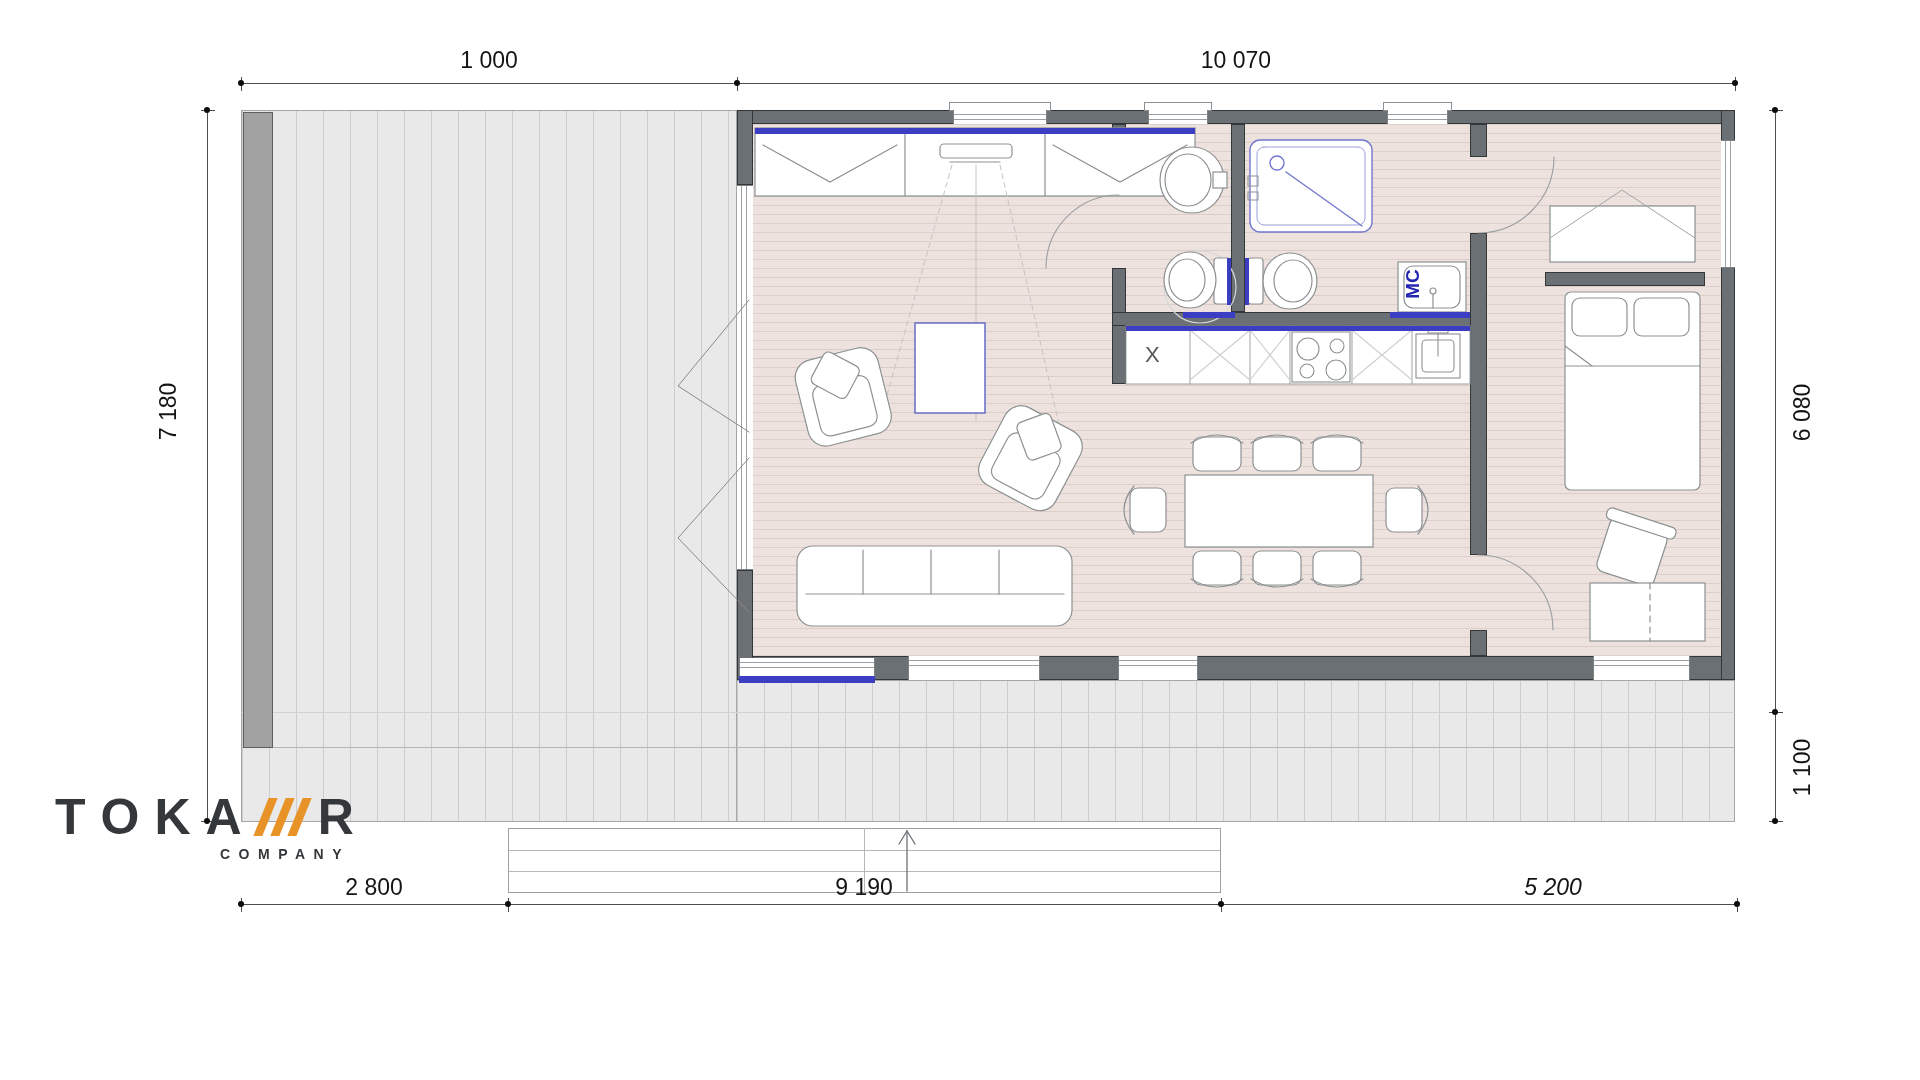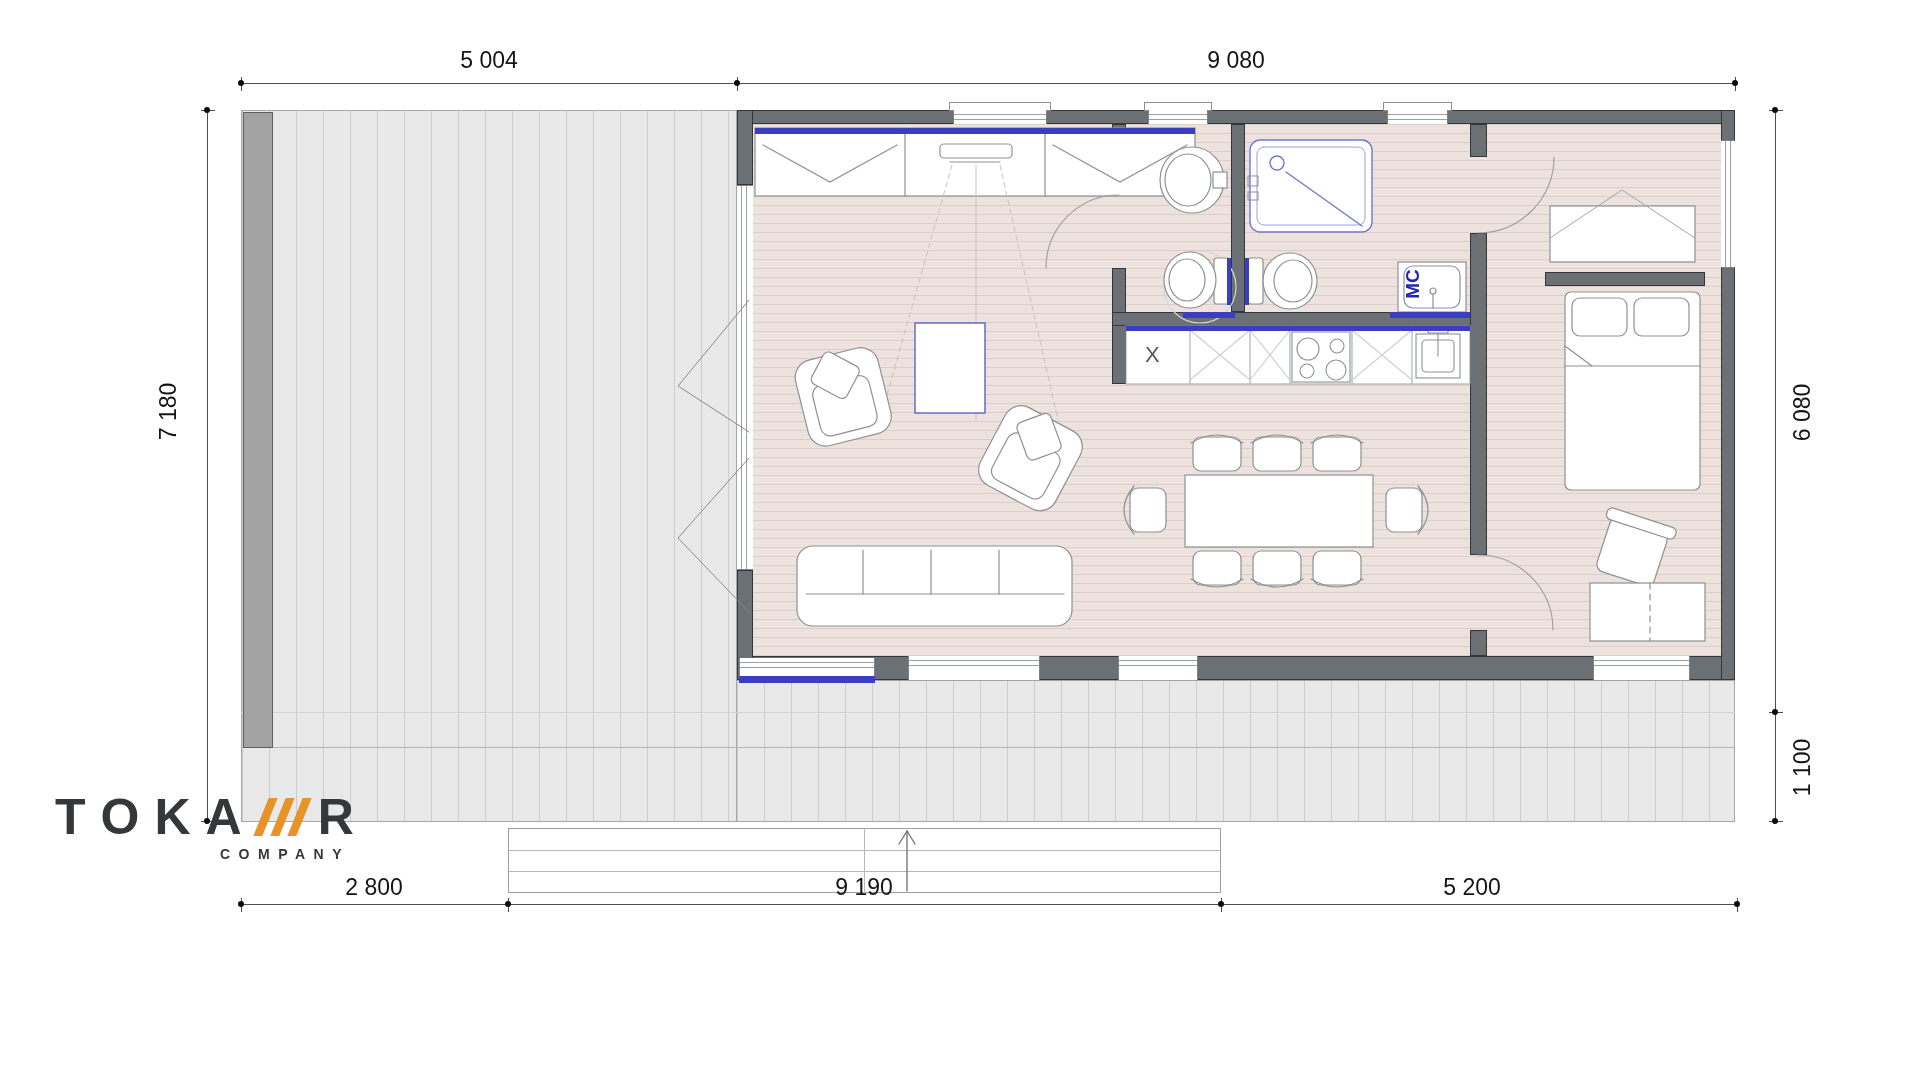--- a/index.html
+++ b/index.html
@@ -261,35 +261,35 @@
   <div class="a mc rot" style="left:1386px;top:274px;width:54px;height:20px;line-height:20px;">MC</div>
   <div class="a xlab" style="left:1145px;top:342px;">X</div>
 
   <div class="a dimline" style="left:241px;top:83px;width:1496px;height:1px;"></div>
   <div class="a tickV" style="left:241px;top:77px;"></div>
   <div class="a tickV" style="left:737px;top:77px;"></div>
   <div class="a tickV" style="left:1735px;top:77px;"></div>
   <div class="a dot" style="left:238px;top:80px;"></div>
   <div class="a dot" style="left:734px;top:80px;"></div>
   <div class="a dot" style="left:1732px;top:80px;"></div>
-  <div class="a dimtext" style="left:409px;top:47px;width:160px;">5 004</div>
-  <div class="a dimtext" style="left:1156px;top:47px;width:160px;">9 080</div>
+  <div class="a dimtext" style="left:409px;top:47px;width:160px;">1 000</div>
+  <div class="a dimtext" style="left:1156px;top:47px;width:160px;">10 070</div>
 
   <div class="a dimline" style="left:241px;top:904px;width:1496px;height:1px;"></div>
   <div class="a tickV" style="left:241px;top:898px;"></div>
   <div class="a tickV" style="left:508px;top:898px;"></div>
   <div class="a tickV" style="left:1221px;top:898px;"></div>
   <div class="a tickV" style="left:1737px;top:898px;"></div>
   <div class="a dot" style="left:238px;top:901px;"></div>
   <div class="a dot" style="left:505px;top:901px;"></div>
   <div class="a dot" style="left:1218px;top:901px;"></div>
   <div class="a dot" style="left:1734px;top:901px;"></div>
   <div class="a dimtext" style="left:294px;top:874px;width:160px;">2 800</div>
   <div class="a dimtext" style="left:784px;top:874px;width:160px;">9 190</div>
-  <div class="a dimtext" style="left:1392px;top:874px;width:160px;">5 200</div>
+  <div class="a dimtext" style="left:1473px;top:874px;width:160px;font-style:italic;">5 200</div>
 
   <div class="a dimline" style="left:207px;top:110px;width:1px;height:711px;"></div>
   <div class="a tickH" style="left:201px;top:110px;"></div>
   <div class="a tickH" style="left:201px;top:821px;"></div>
   <div class="a dot" style="left:204px;top:107px;"></div>
   <div class="a dot" style="left:204px;top:818px;"></div>
   <div class="a dimtext rot" style="left:88px;top:398px;width:160px;">7 180</div>
 
   <div class="a dimline" style="left:1775px;top:110px;width:1px;height:711px;"></div>
   <div class="a tickH" style="left:1769px;top:110px;"></div>

